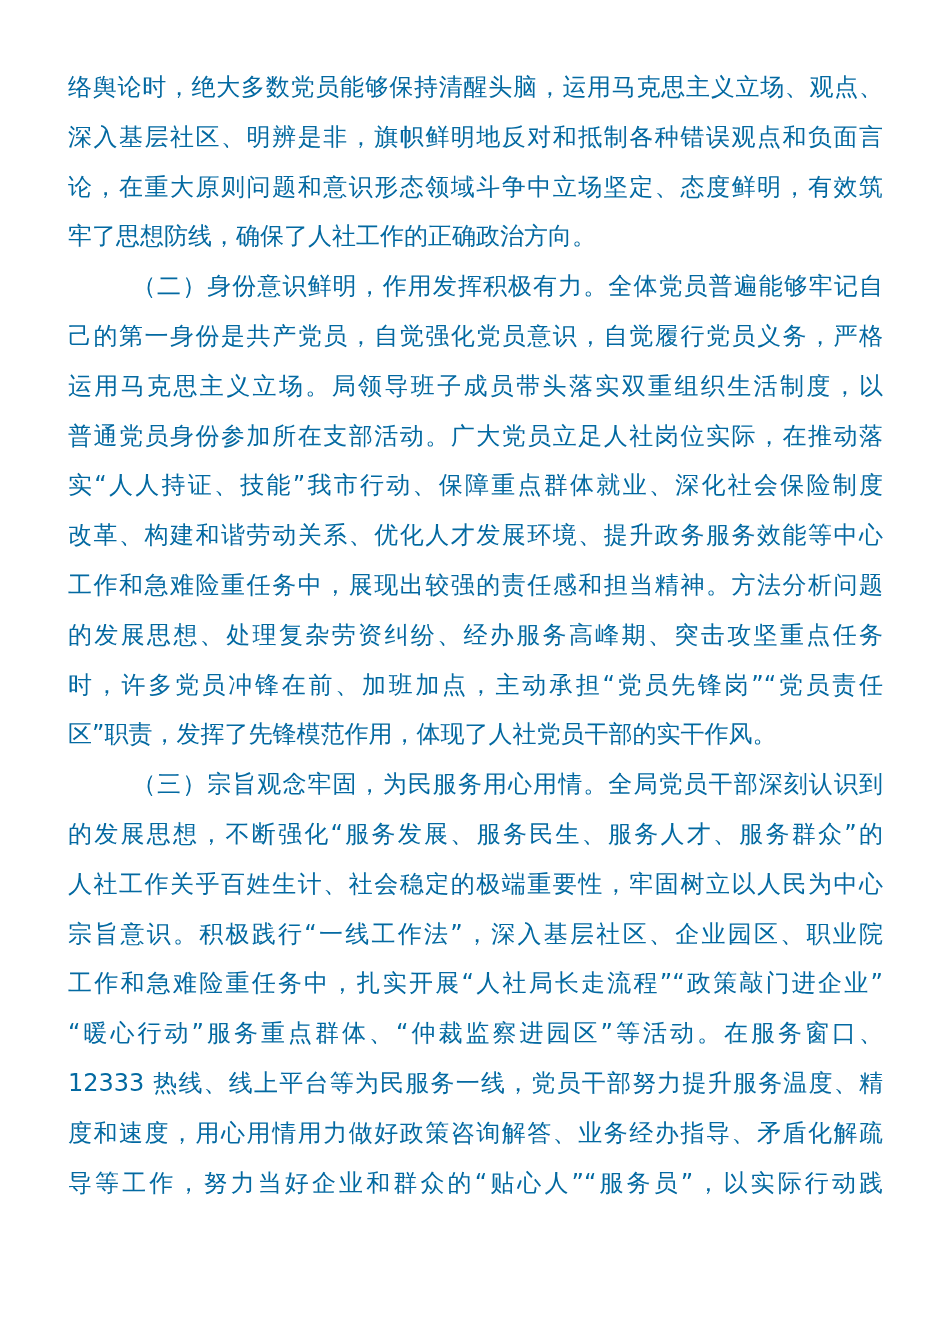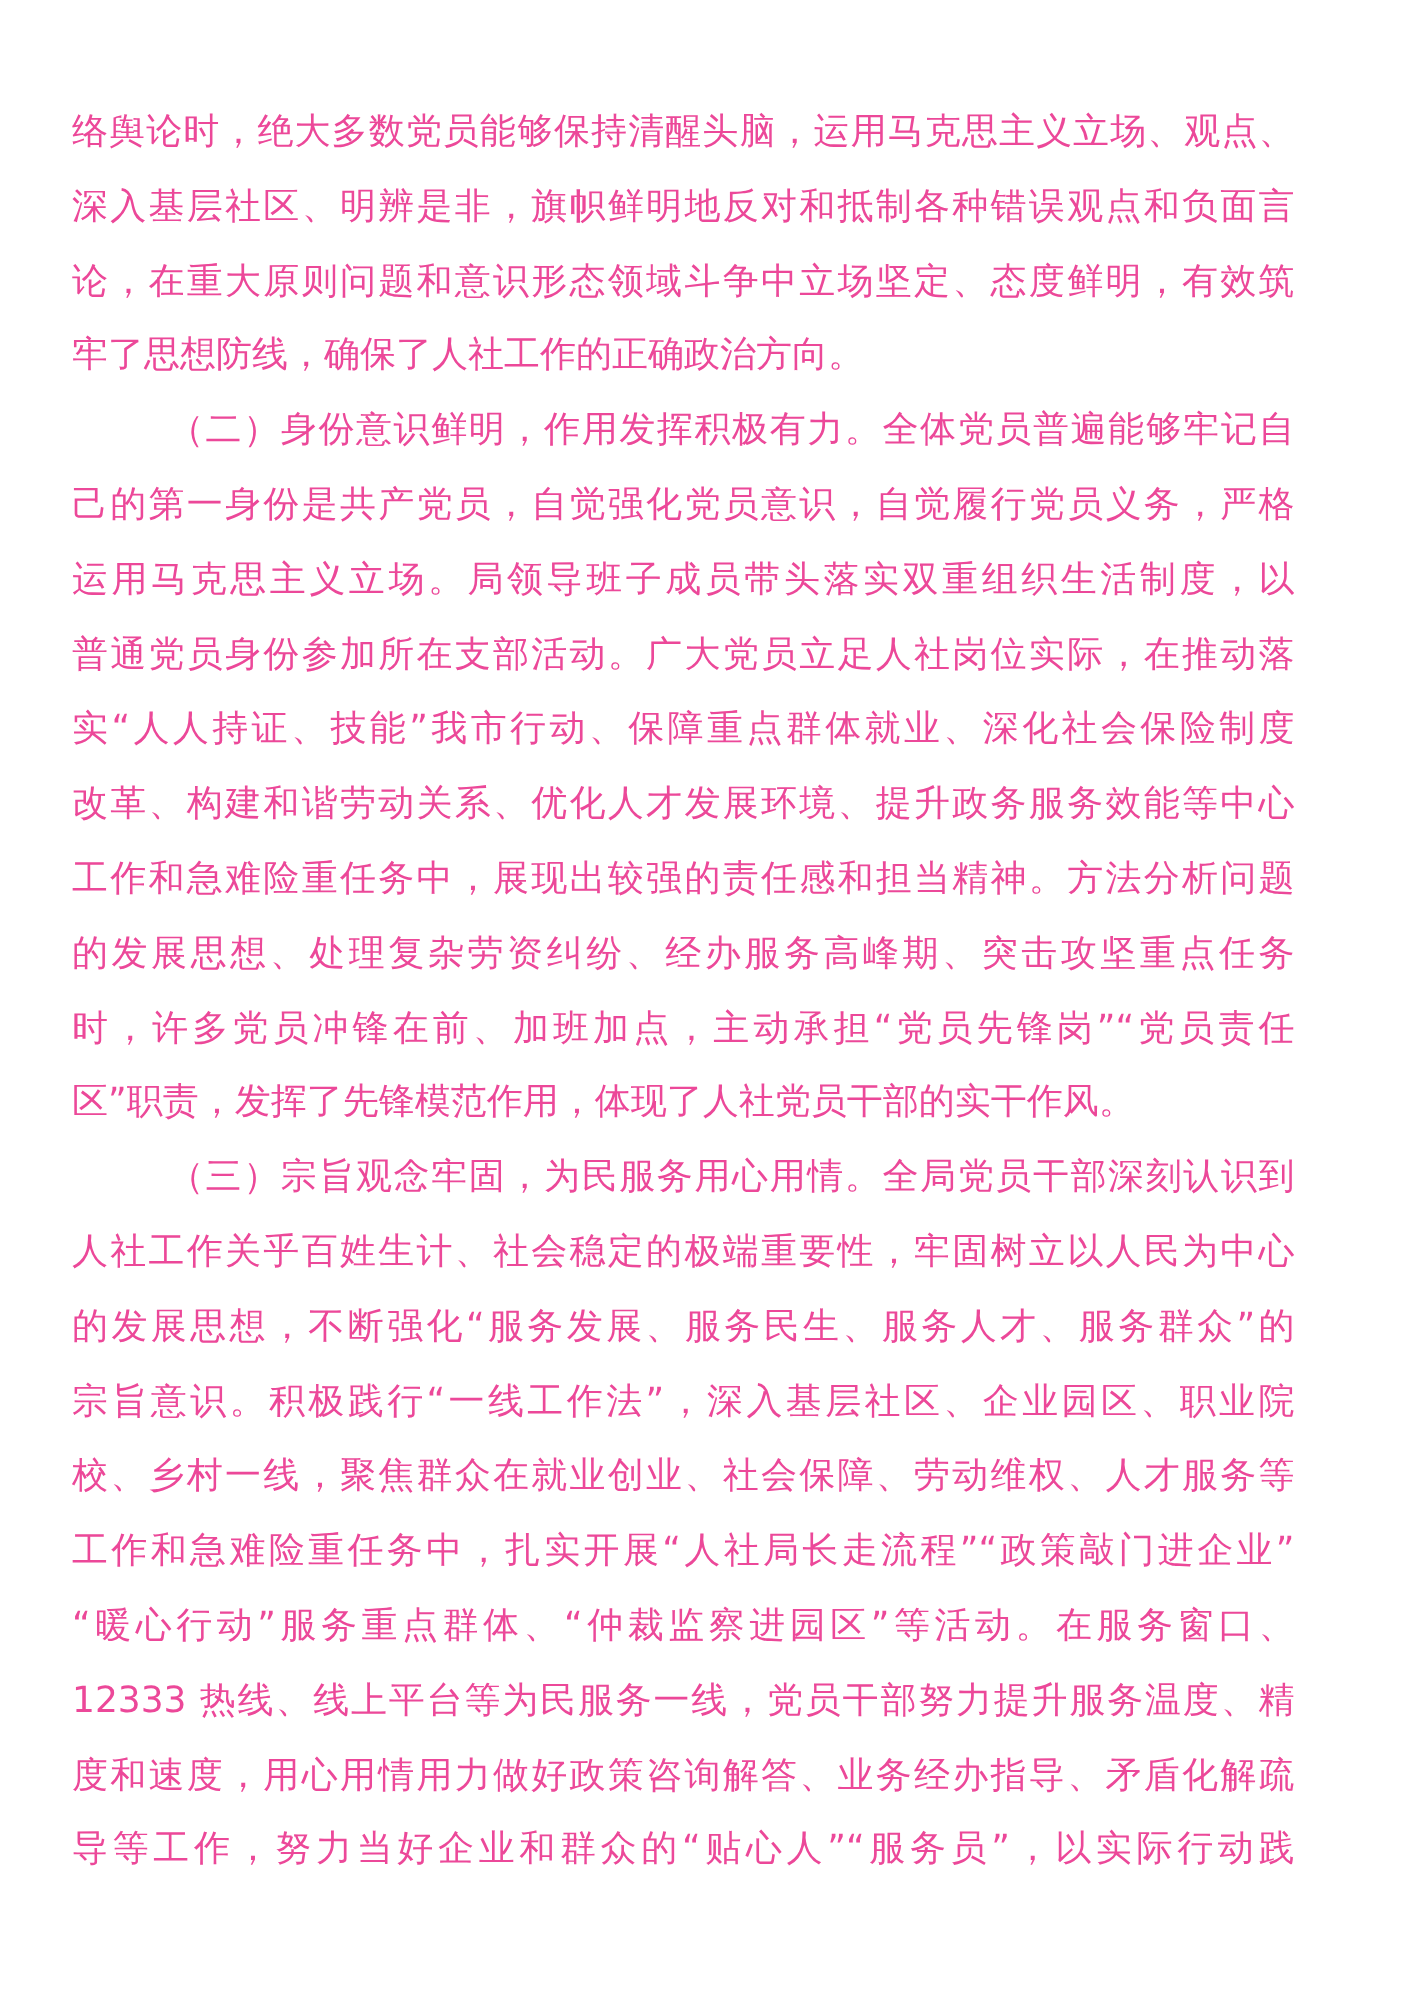--- a/index.html
+++ b/index.html
@@ -1,20 +1,20 @@
 <!DOCTYPE html>
 <html><head>
 <meta charset="utf-8">
 <style>
   html, body { margin: 0; padding: 0; background: #ffffff; }
   body { width: 950px; height: 1344px; overflow: hidden; position: relative; }
   .page {
-    position: absolute; left: 48px; top: 63px; width: 830px;
+    position: absolute; left: 68px; top: 63px; width: 830px;
     font-family: "DejaVu Sans", "Liberation Sans", sans-serif;
-    font-size: 24px; color: #ec4899;
+    font-size: 24px; color: #0369a1;
   }
   .line {
     height: 49.8px; line-height: 49.8px; white-space: nowrap;
     text-align: justify; text-align-last: justify; width: 815px;
     overflow: hidden;
   }
   .line.last { text-align-last: left; }
   .indent { padding-left: 64px; width: 751px; }
   .bold { font-weight: normal; }
 </style>
@@ -38,23 +38,22 @@
     <div class="line">实“人人持证、技能”我市行动、保障重点群体就业、深化社会保险制度</div>
     <div class="line">改革、构建和谐劳动关系、优化人才发展环境、提升政务服务效能等中心</div>
     <div class="line">工作和急难险重任务中，展现出较强的责任感和担当精神。方法分析问题</div>
     <div class="line">的发展思想、处理复杂劳资纠纷、经办服务高峰期、突击攻坚重点任务</div>
     <div class="line">时，许多党员冲锋在前、加班加点，主动承担“党员先锋岗”“党员责任</div>
     <div class="line last">区”职责，发挥了先锋模范作用，体现了人社党员干部的实干作风。</div>
   </div>
 
   <div>
     <div class="line indent"><span class="bold">（三）宗旨观念牢固，为民服务用心用情。</span><span>全局党员干部深刻认识到</span></div>
+    <div class="line">的发展思想，不断强化“服务发展、服务民生、服务人才、服务群众”的</div>
     <div class="line">人社工作关乎百姓生计、社会稳定的极端重要性，牢固树立以人民为中心</div>
-    <div class="line">的发展思想，不断强化“服务发展、服务民生、服务人才、服务群众”的</div>
     <div class="line">宗旨意识。积极践行“一线工作法”，深入基层社区、企业园区、职业院</div>
-    <div class="line">校、乡村一线，聚焦群众在就业创业、社会保障、劳动维权、人才服务等</div>
     <div class="line">工作和急难险重任务中，扎实开展“人社局长走流程”“政策敲门进企业”</div>
     <div class="line">“暖心行动”服务重点群体、“仲裁监察进园区”等活动。在服务窗口、</div>
     <div class="line">12333 热线、线上平台等为民服务一线，党员干部努力提升服务温度、精</div>
     <div class="line">度和速度，用心用情用力做好政策咨询解答、业务经办指导、矛盾化解疏</div>
     <div class="line">导等工作，努力当好企业和群众的“贴心人”“服务员”，以实际行动践</div>
   </div>
 </div>
 
 </body></html>

